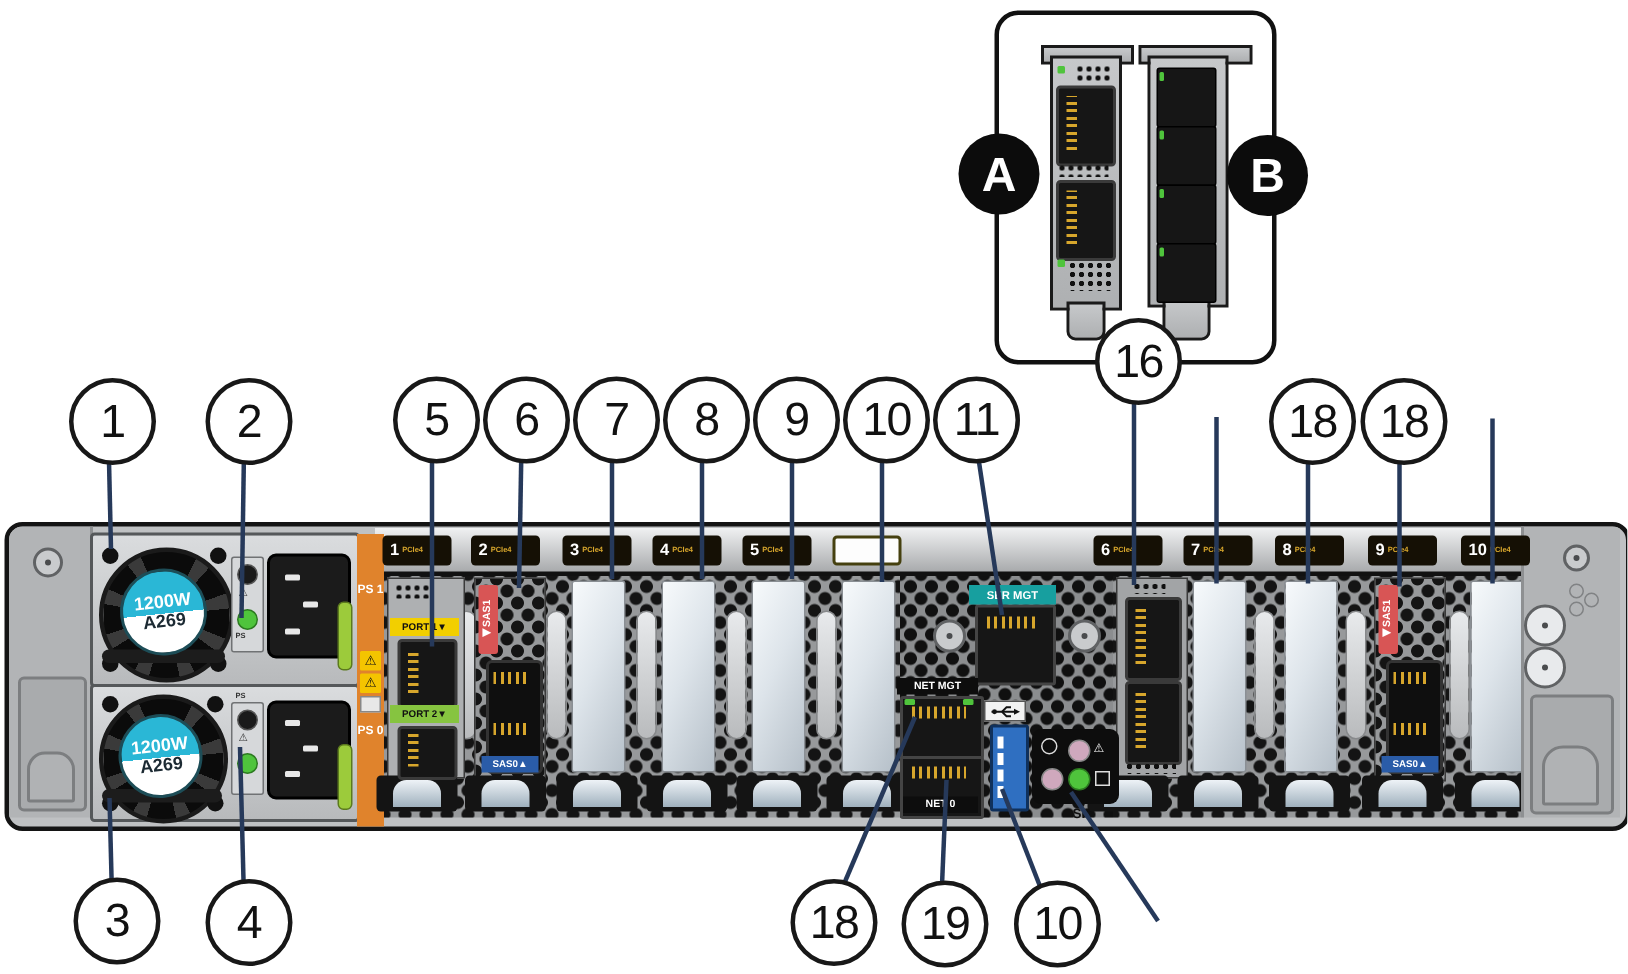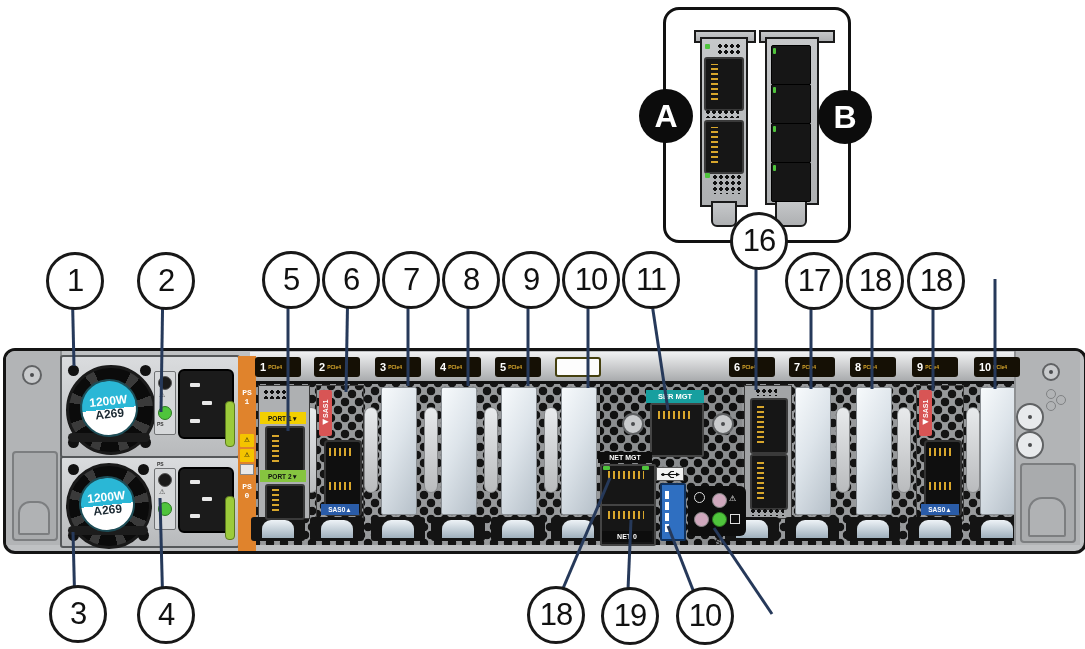--- a/index.html
+++ b/index.html
@@ -151,21 +151,21 @@
         <div class="abs" style="left:3px;top:33px;width:12px;height:12px;border-radius:50%;background:var(--c-led_green,#4fc43c);border:1px solid #2c7a20;"></div>
       </div>
       <div class="abs inlet" style="left:116px;top:9px;width:52px;height:62px;">
         <b style="left:10px;top:11px;"></b>
           <b style="left:22px;top:28px;"></b>
           <b style="left:10px;top:45px;"></b>
       </div>
       <div class="abs lever" style="left:163px;top:38px;width:8px;height:42px;"></div>
     </div>
 
-    <div class="abs" style="left:232px;top:5px;width:18px;height:244px;background:var(--c-orange,#e0832c);font-family:Liberation Mono, monospace;">
+    <div class="abs" style="left:232px;top:5px;width:18px;height:244px;background:var(--c-orange,#e0832c);">
       <div class="t" style="left:0;top:32px;width:18px;text-align:center;font-size:8px;font-weight:700;color:#fff;line-height:9px;">PS 1</div>
       <div class="warn" style="left:2px;top:78px;width:14px;height:13px;">⚠</div>
       <div class="warn" style="left:2px;top:93px;width:14px;height:13px;">⚠</div>
       <div class="abs" style="left:2px;top:108px;width:14px;height:11px;background:#e8e8e8;border:1px solid #888;box-sizing:border-box;"></div>
       <div class="t" style="left:0;top:126px;width:18px;text-align:center;font-size:8px;font-weight:700;color:#fff;line-height:9px;">PS 0</div>
     </div>
 
     <div class="abs perf" style="left:250px;top:32px;width:344px;height:162px;"></div>
     <div class="abs perfdark" style="left:594px;top:32px;width:142px;height:162px;"></div>
     <div class="abs perf" style="left:736px;top:32px;width:272px;height:162px;"></div>
@@ -397,17 +397,16 @@
   <div class="co" style="left:322px;top:251px;">6</div>
   <div class="co" style="left:382px;top:251px;">7</div>
   <div class="co" style="left:442px;top:251px;">8</div>
   <div class="co" style="left:502px;top:251px;">9</div>
   <div class="co" style="left:562px;top:251px;">10</div>
   <div class="co" style="left:622px;top:251px;">11</div>
   <div class="co" style="left:527px;top:586px;">18</div>
   <div class="co" style="left:601px;top:587px;">19</div>
   <div class="co" style="left:676px;top:587px;">10</div>
   <div class="co" style="left:730px;top:212px;">16</div>
-  <div class="co" style="left:785px;top:252px;">17</div>
   <div class="co" style="left:846px;top:252px;">18</div>
   <div class="co" style="left:907px;top:252px;">18</div>
 
 </div>
 
 </body></html>

